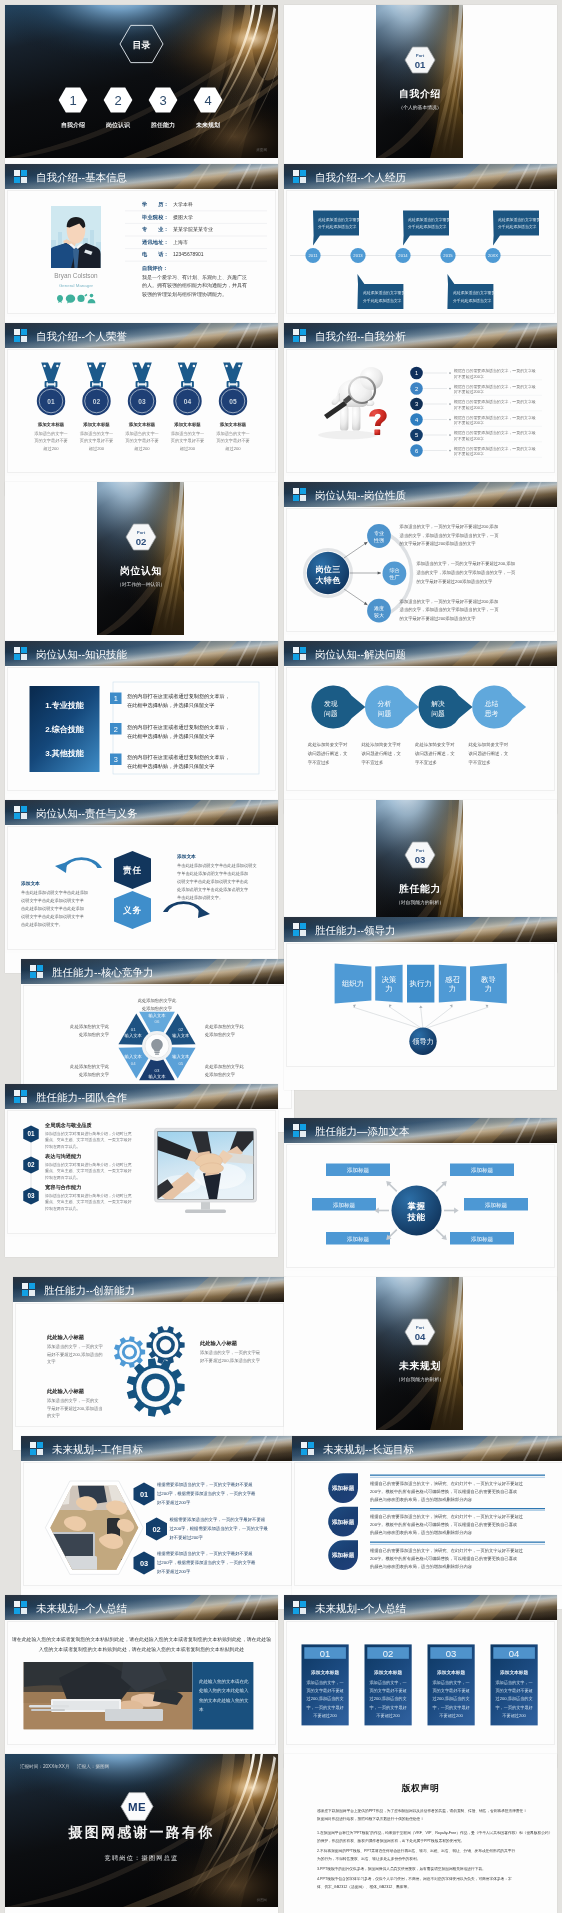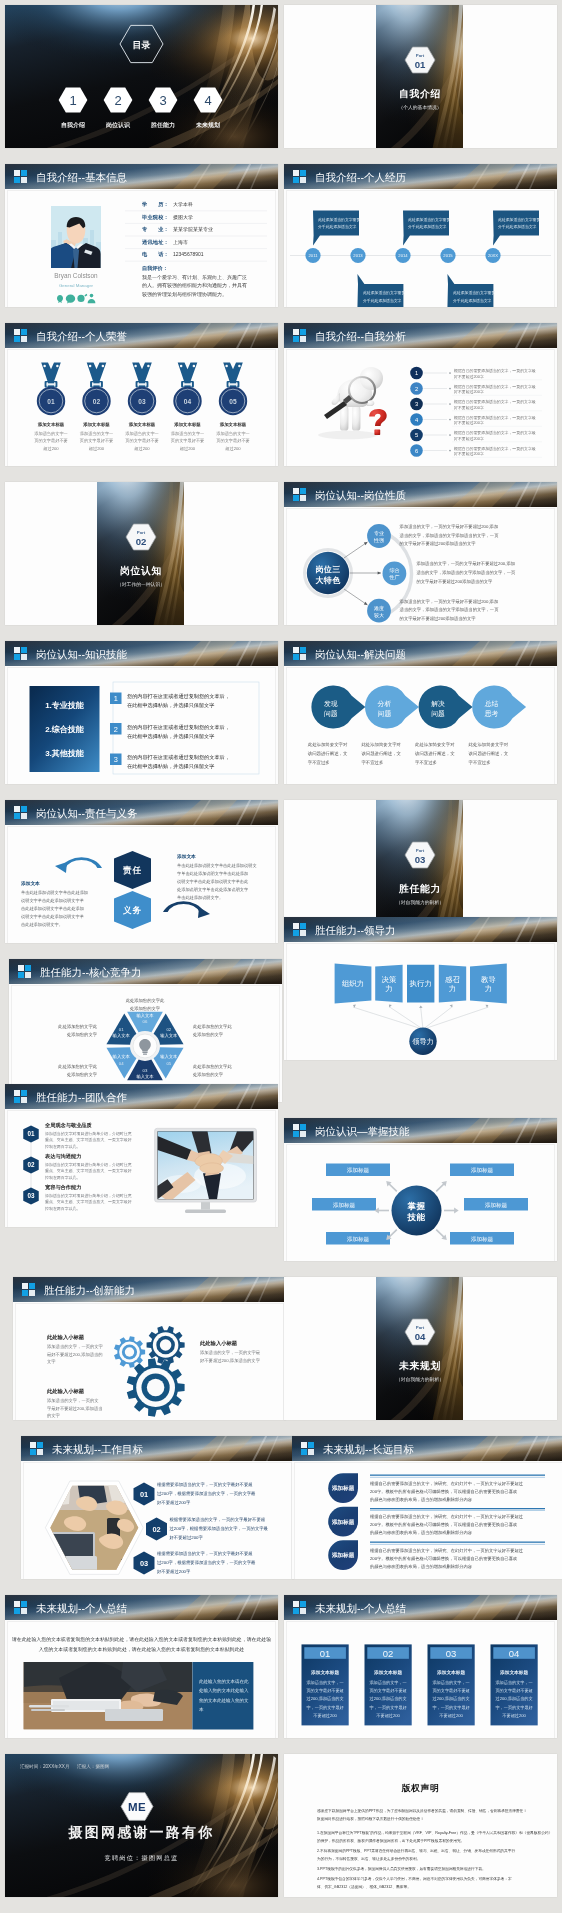--- a/index.html
+++ b/index.html
@@ -1,18 +1,18 @@
 <!DOCTYPE html>
 <html><head>
 <meta charset="utf-8">
 <style>
 html,body{margin:0;padding:0;}
 body{width:562px;height:1913px;background:#e4e3e0;font-family:"Liberation Sans",sans-serif;overflow:hidden;}
 .grid{position:absolute;left:5px;top:5px;width:552px;height:1903px;}
-.slide{position:absolute;width:273px;height:143px;overflow:hidden;background:#fdfdfd;box-shadow:0 0 1.5px rgba(0,0,0,0.10);}
+.slide{position:absolute;width:273px;height:173px;overflow:hidden;background:#fdfdfd;box-shadow:0 0 1.5px rgba(0,0,0,0.10);}
 .bgsvg{position:absolute;left:0;top:0;width:273px;height:153px;}
 text{font-family:"Liberation Sans",sans-serif;}
 .hdr{position:absolute;left:0;top:0;width:273px;height:25px;overflow:hidden;
  background:#16283c;}
 .hdrtxt{position:absolute;left:31px;top:6.5px;font-size:10.5px;line-height:12px;color:#fff;font-weight:500;white-space:nowrap;}
 .logo{position:absolute;left:9px;top:6.2px;width:13px;height:13px;}
 .logo i{position:absolute;width:5.8px;height:5.8px;display:block;}
 .logo i.a{left:0;top:0;background:#eef3f7}
 .logo i.b{left:7.2px;top:0;background:#12a0e4}
 .logo i.c{left:0;top:7.2px;background:#12a0e4}
@@ -942,21 +942,21 @@
 </svg>
 <svg class="bgsvg" style="left:0;width:87px" viewBox="0 0 87 153">
 <polygon points="59.00,55.00 51.50,67.99 36.50,67.99 29.00,55.00 36.50,42.01 51.50,42.01" fill="#f6f7f8" stroke="#9fa3a6" stroke-width="0.75"></polygon>
 <text x="44" y="52" text-anchor="middle" font-size="4.4" fill="#4a6b94" font-weight="bold">Part</text>
 <text x="44" y="63" text-anchor="middle" font-size="9.6" fill="#2d4e7c" font-weight="bold">03</text>
 <text x="44" y="92" text-anchor="middle" font-size="9.8" fill="#ffffff" font-weight="bold" letter-spacing="0.7">胜任能力</text>
 <text x="44" y="104" text-anchor="middle" font-size="4.8" fill="#e3e5e7">（对自我能力的剖析）</text>
 </svg>
       </div>
     </div>
-<div class="slide" style="left:4px;top:954px">
+<div class="slide" style="left:16px;top:954px">
       <div class="hdr">
 <svg class="hdrbg" viewBox="0 0 273 25" preserveAspectRatio="none">
 <defs>
 <linearGradient id="hg12" x1="0" y1="0.1" x2="1" y2="0.9">
 <stop offset="0" stop-color="#121f2e"></stop>
               <stop offset="0.16" stop-color="#1b3349"></stop>
               <stop offset="0.34" stop-color="#2d4c69"></stop>
 <stop offset="0.50" stop-color="#6b8396"></stop>
               <stop offset="0.60" stop-color="#aeb7ba"></stop>
               <stop offset="0.66" stop-color="#b2a693"></stop>
@@ -1227,21 +1227,21 @@
 <path d="M256 0 l-11 25 l1.6 0 l11 -25z" fill="#ffffff" opacity="0.22"></path>
 <path d="M232 0 l-24 25 l-40 0 l28 -25z" fill="#dfae66" opacity="0.2"></path>
 <rect width="273" height="25" fill="url(#hs15)"></rect>
 </svg>
 <div class="logo">
           <i class="a"></i>
           <i class="b"></i>
           <i class="c"></i>
           <i class="d"></i>
         </div>
-<div class="hdrtxt">岗位认识—掌握技能</div>
+<div class="hdrtxt">胜任能力—添加文本</div>
 </div>
       <div class="body">
         <div class="sheet"></div>
       </div>
 <svg class="bgsvg" viewBox="0 0 273 153">
         <defs>
           <radialGradient id="grc15" cx="0.35" cy="0.28" r="0.9">
             <stop offset="0" stop-color="#2c6ea6"></stop>
             <stop offset="1" stop-color="#0c2b50"></stop>
           </radialGradient>

